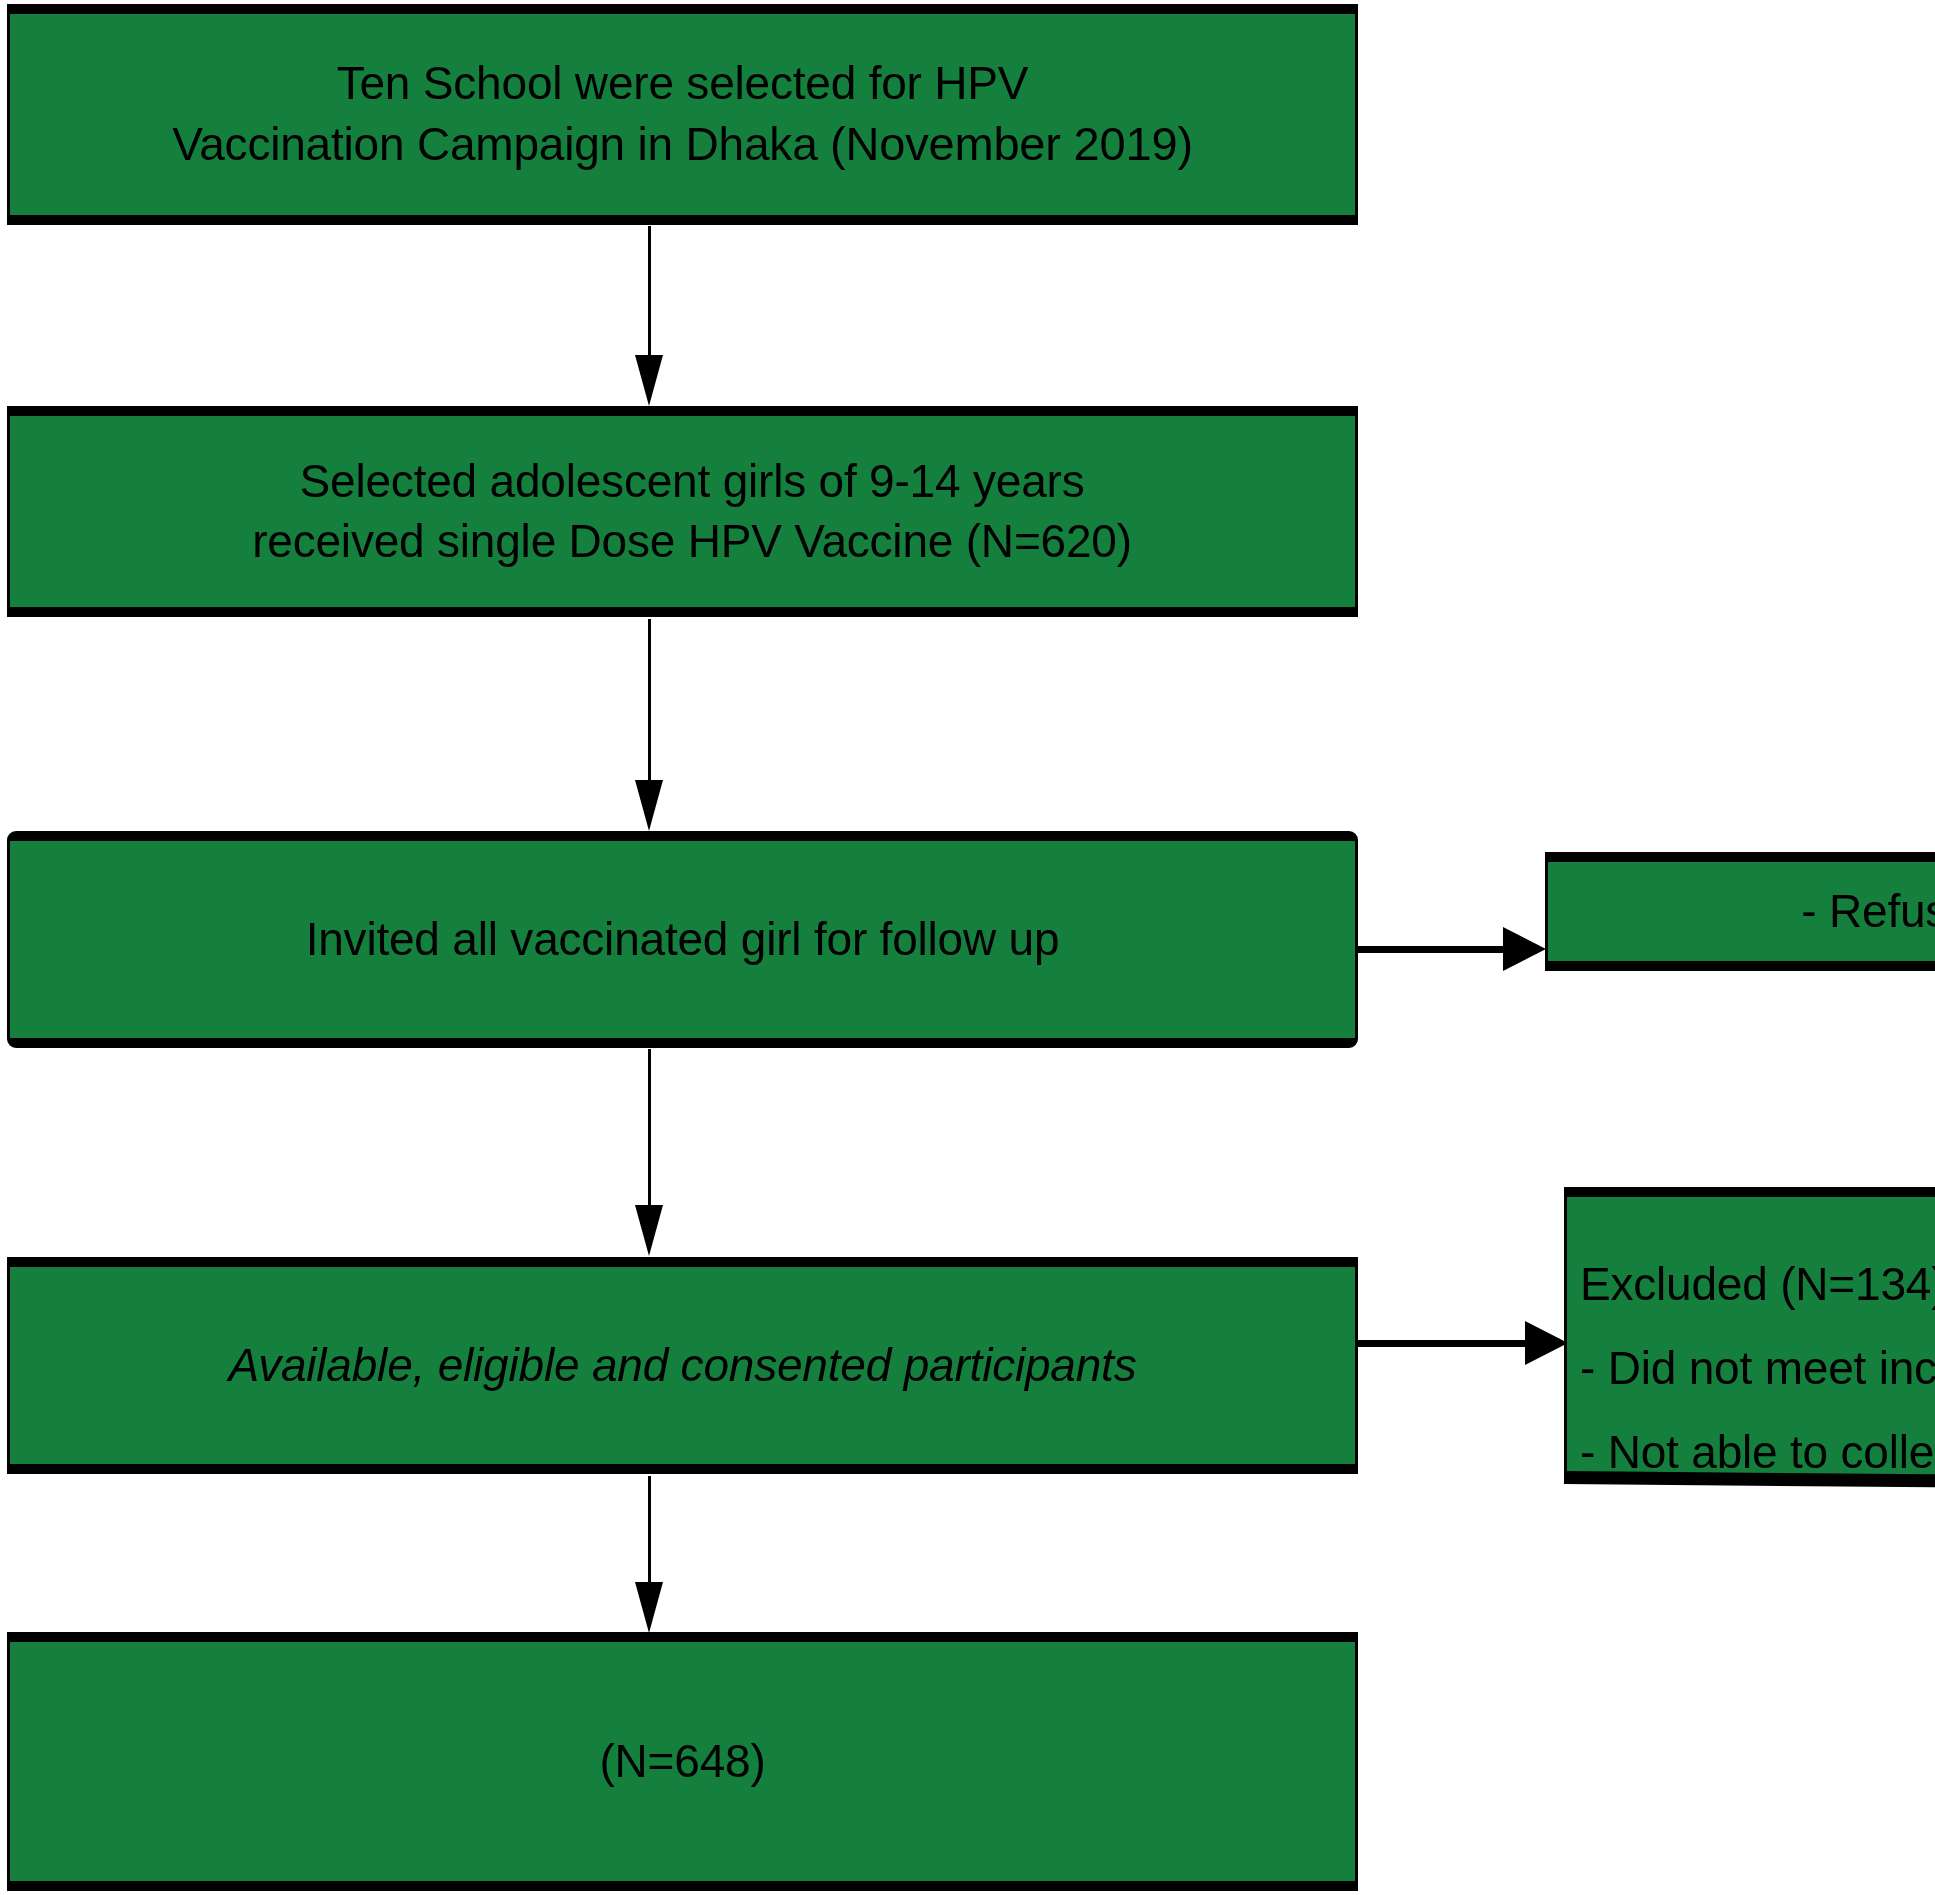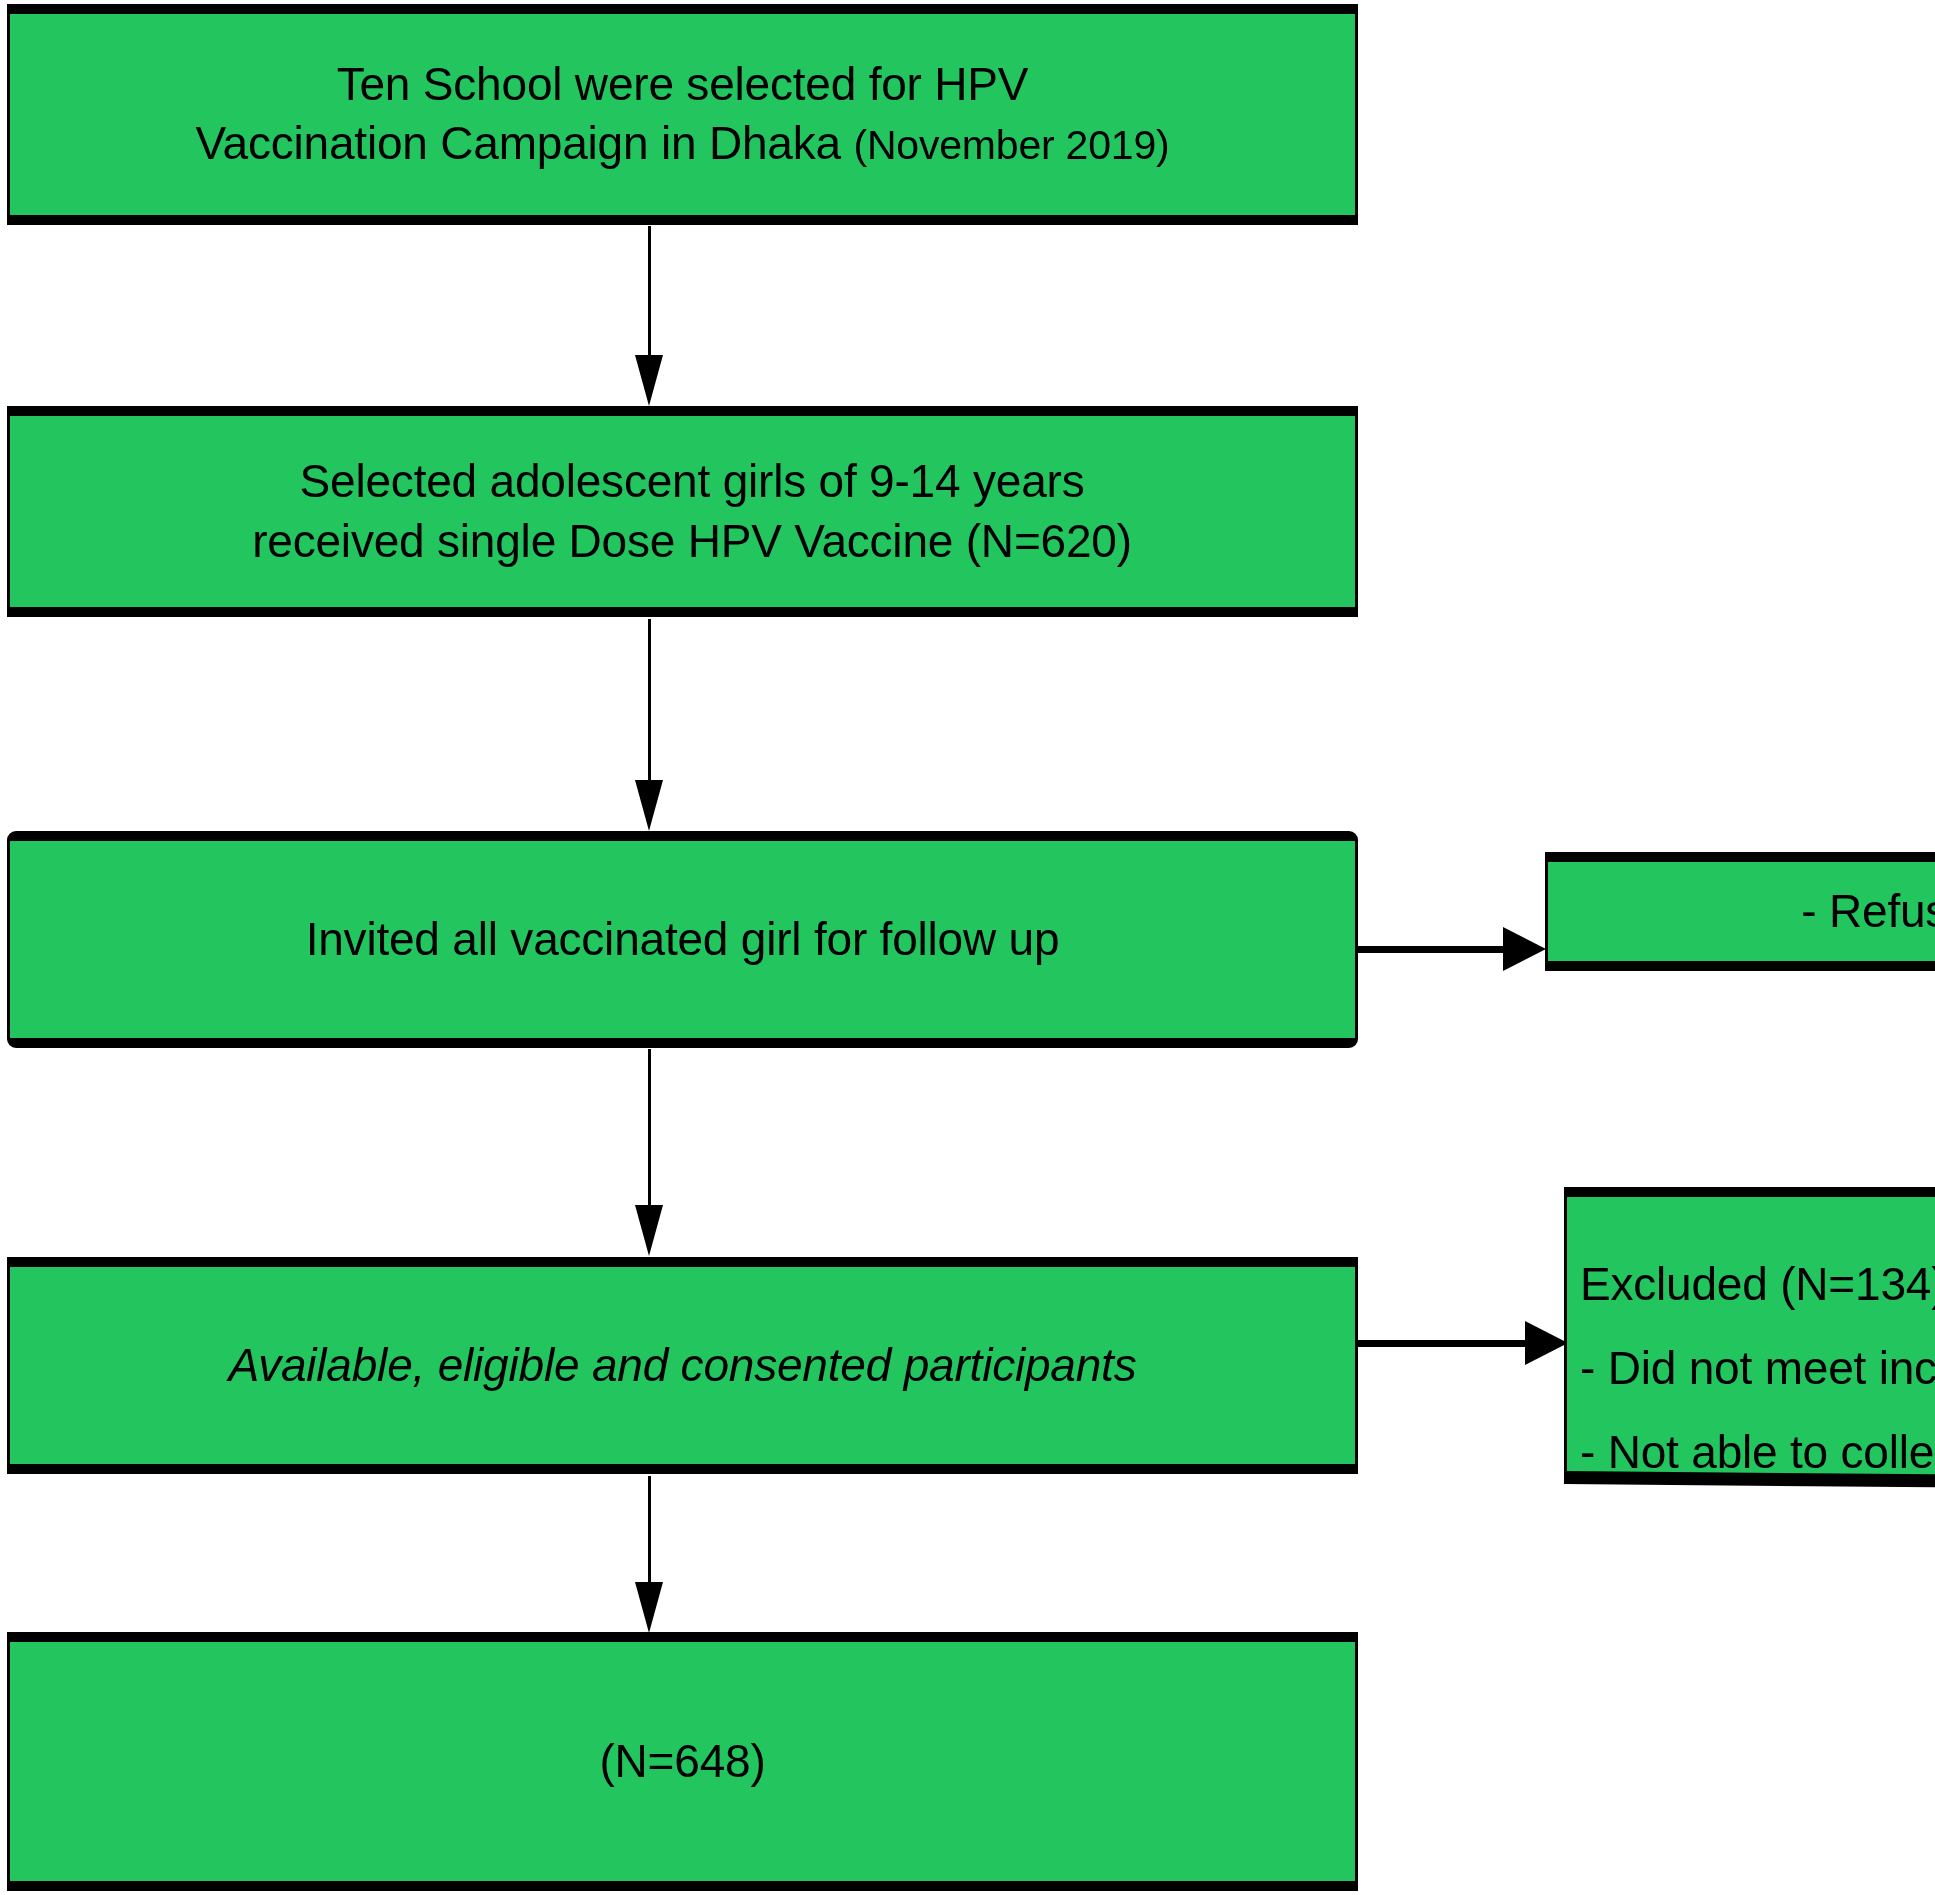--- a/index.html
+++ b/index.html
@@ -11,42 +11,42 @@
     position:relative;
     width:2744px;
     height:1895px;
     background:#ffffff;
     overflow:hidden;
   }
   
   .fbox{
     position:absolute;
     box-sizing:border-box;
-    background:#22c55e;
+    background:#15803d;
     border-left:3.5px solid #000;
     border-right:3.5px solid #000;
     border-top:10px solid #000;
     border-bottom:10px solid #000;
     display:flex;
     flex-direction:column;
     align-items:center;
     justify-content:center;
     text-align:center;
   }
   .fbox .ln{
     display:block;
     width:100%;
     line-height:1.30;
     white-space:nowrap;
     font-size:46px;
     letter-spacing:-0.2px;
   }
   .fbox.left-align{align-items:flex-start;text-align:left;}
   .fbox.left-align .ln{text-align:left;padding-left:13px;}
-  .small-note{font-size:41px;}
+  .small-note{font-size:47px;}
 
   
   .vconn{position:absolute;}
   .vconn .shaft{
     position:absolute;
     left:50%;
     top:0;
     width:2.7px;
     margin-left:-1.2px;
     background:#000;

